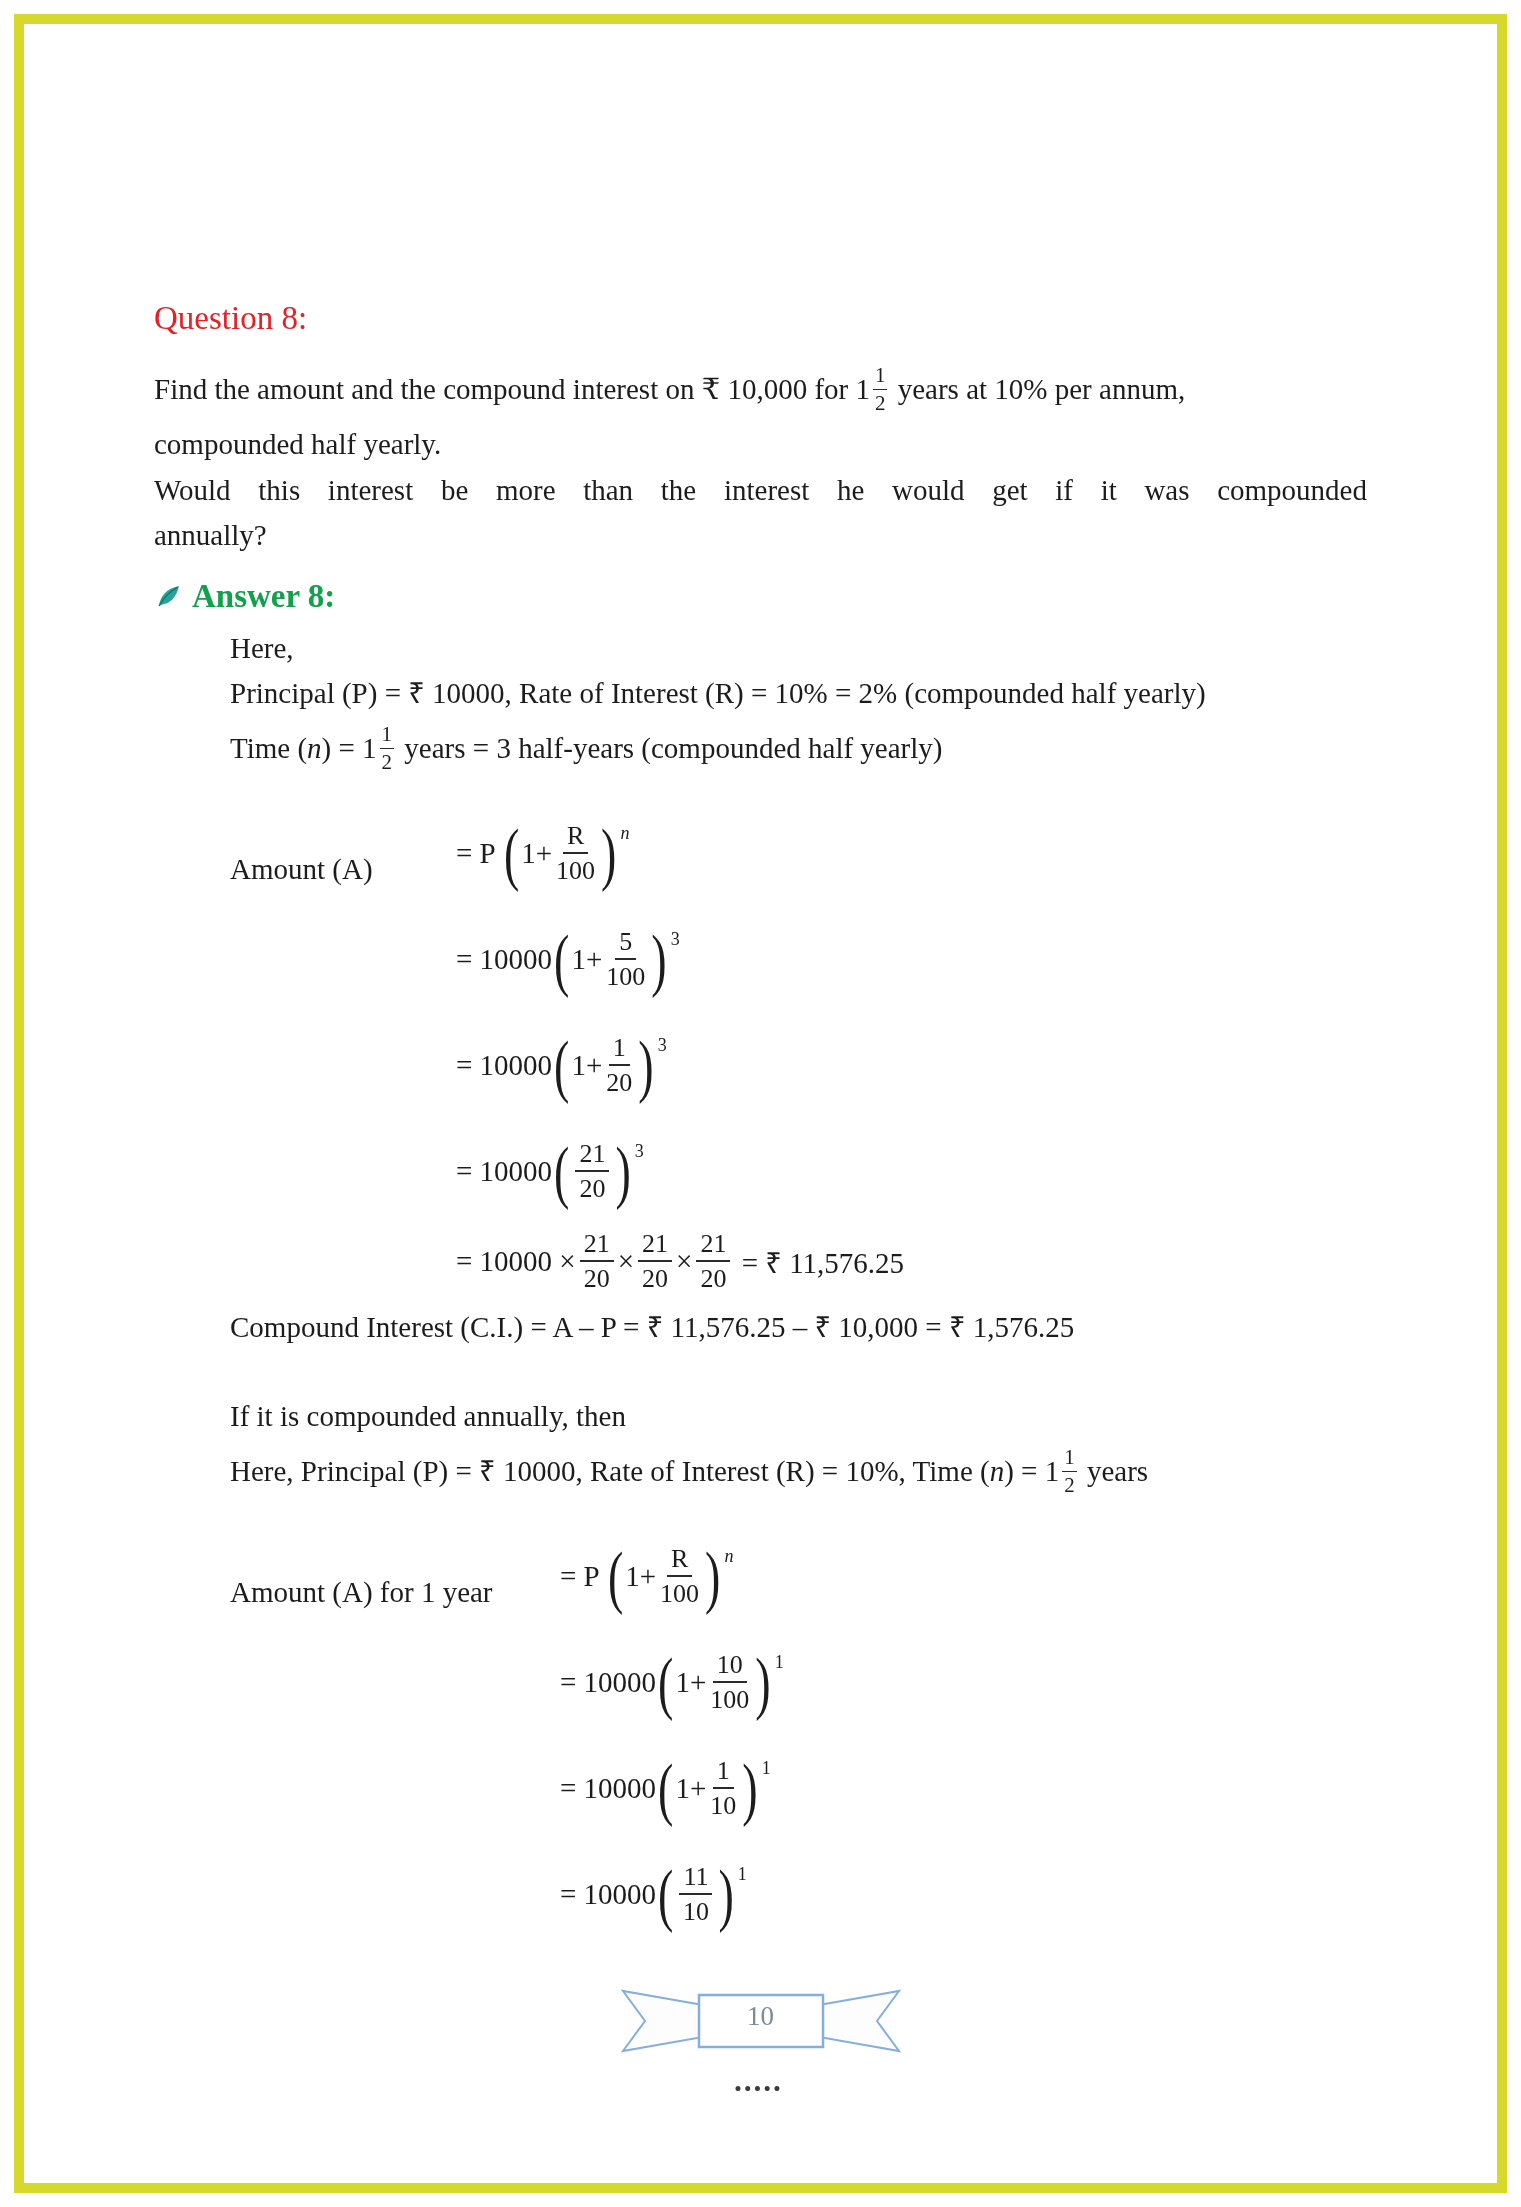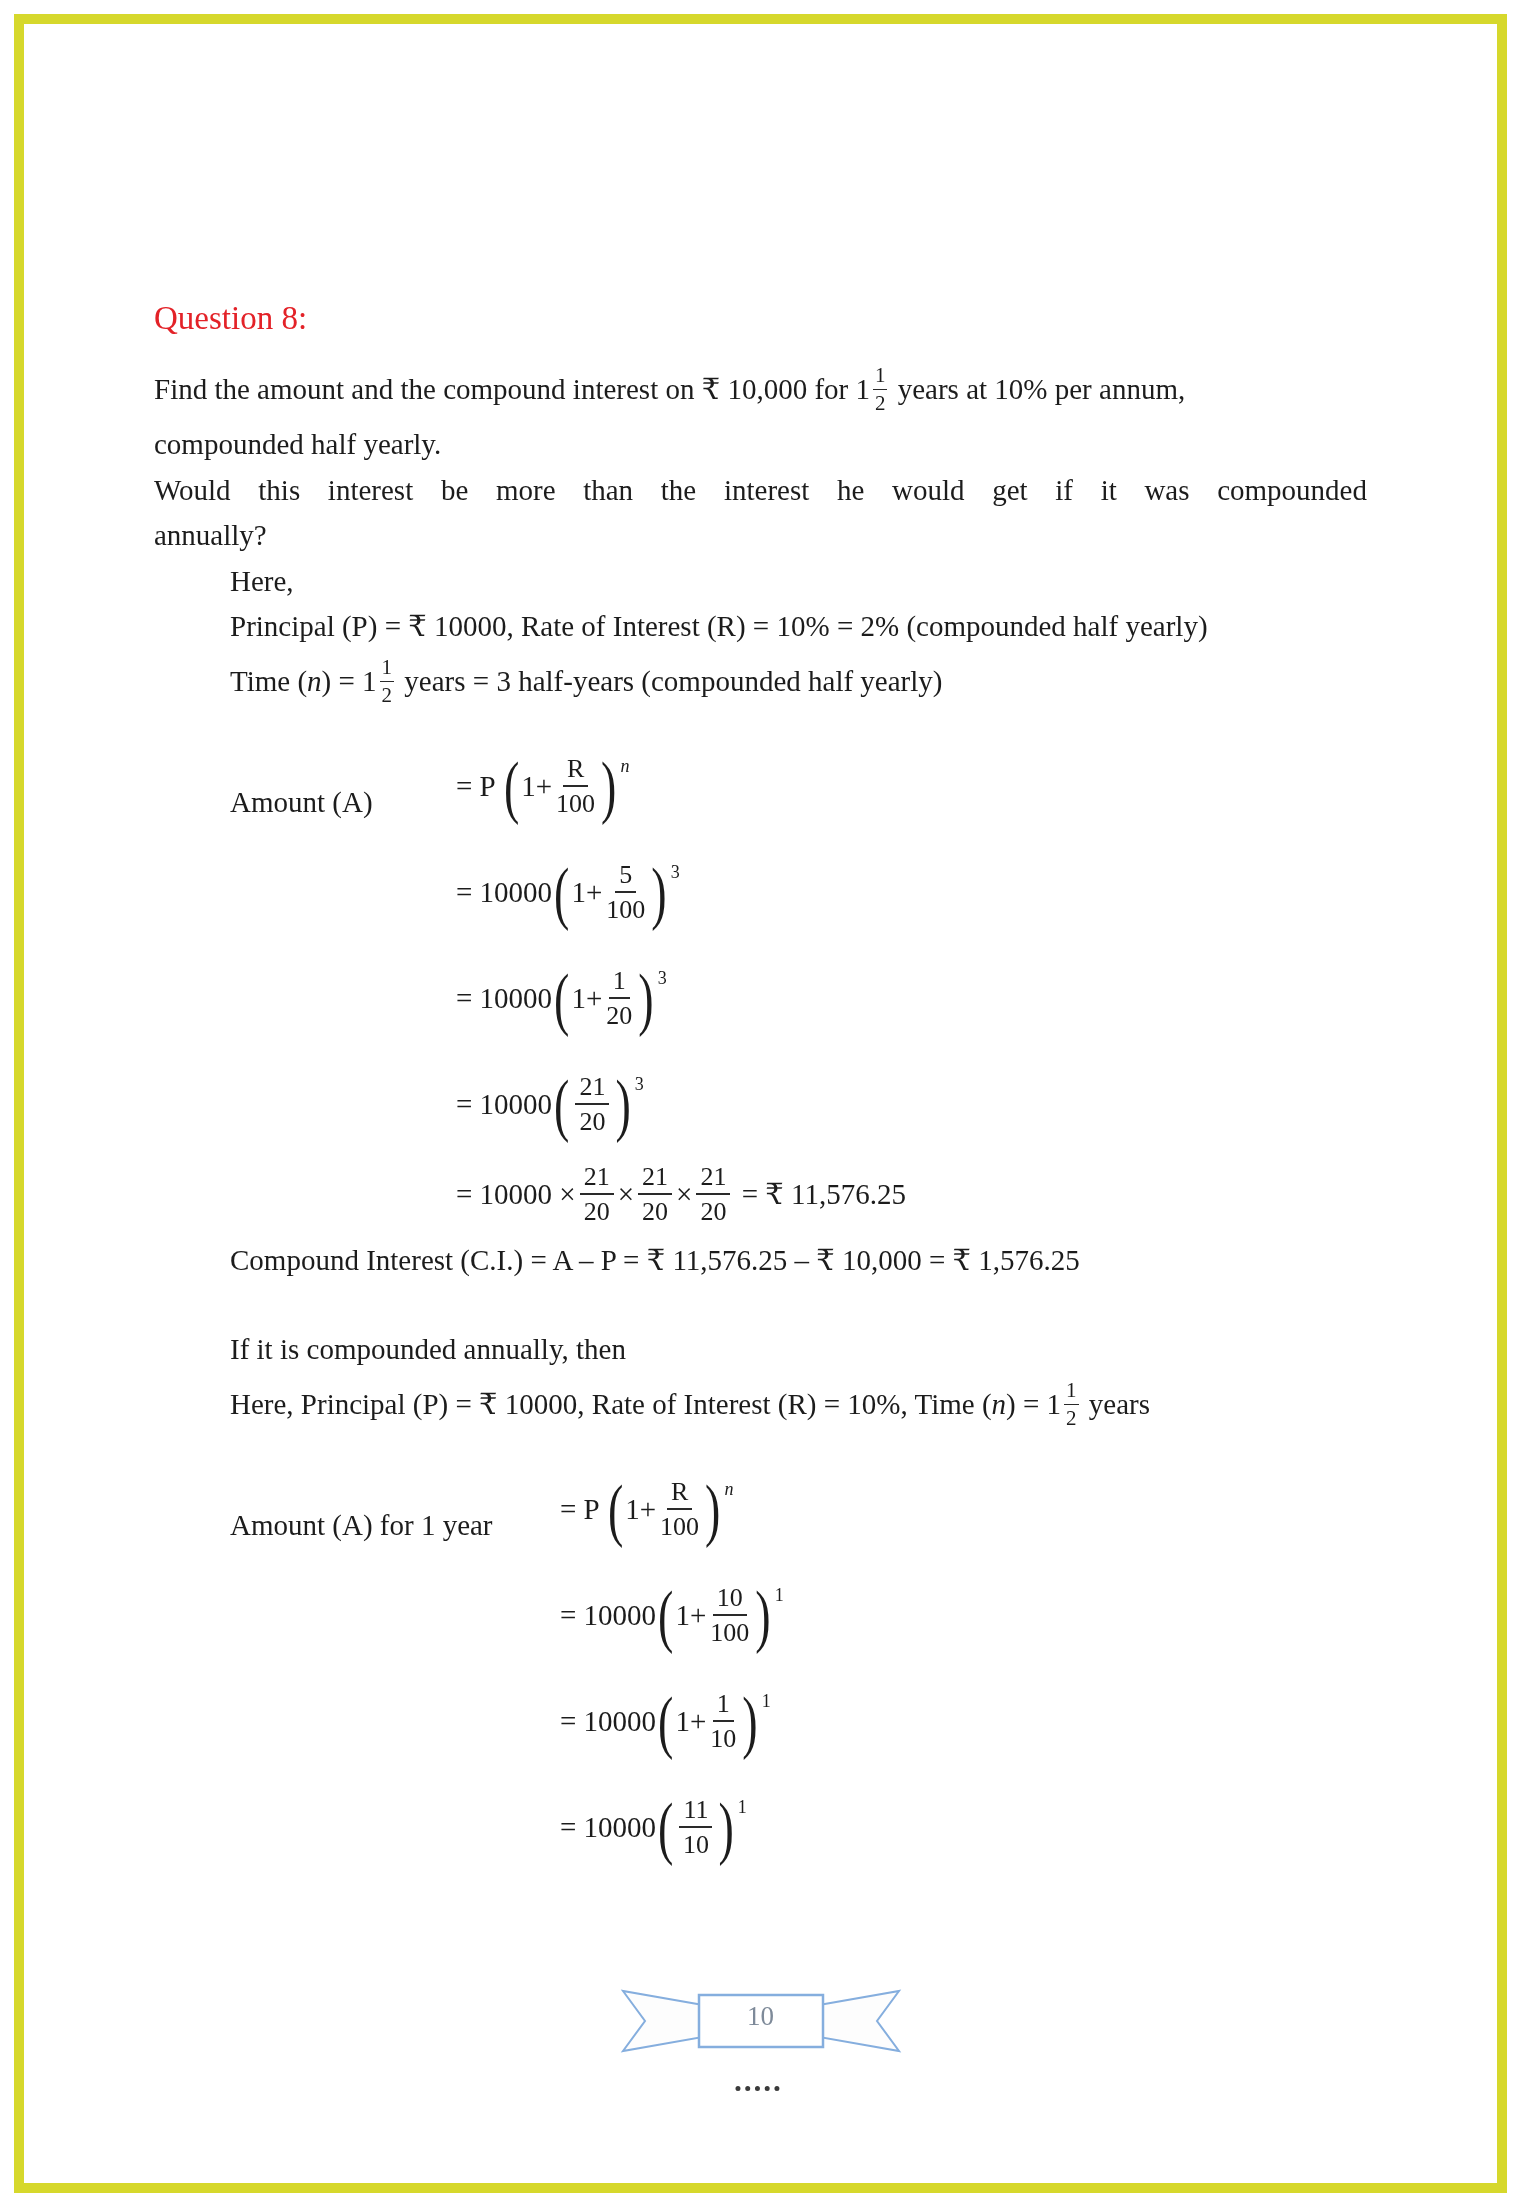--- a/index.html
+++ b/index.html
@@ -10,21 +10,21 @@
   .content{padding:276px 130px 0 130px;}
 
   .q-title{font-size:33px;font-weight:normal;color:#e32228;margin:0 0 22px 0;}
   .line{font-size:29px;line-height:1.5;margin:0 0 2px 0;}
   .justify-full{text-align:justify;text-align-last:justify;}
 
   .ans-head{display:flex;align-items:center;gap:8px;margin:20px 0 12px 0;}
   .a-title{font-size:33px;font-weight:bold;color:#13a04d;}
   .ans-icon{display:inline-flex;align-items:center;}
 
-  .answer{padding-left:76px;}
+  .answer{padding-left:76px;font-family:Liberation Serif, serif;}
 
   .rich{display:flex;align-items:center;min-height:62px;}
   .rich .t{white-space:pre;}
   .it{font-style:italic;}
 
   .frac{display:inline-flex;flex-direction:column;align-items:center;line-height:1.12;
         font-size:26px;margin:0 4px;}
   .frac .num{border-bottom:2px solid #2a2a2a;padding:0 4px 2px 4px;text-align:center;}
   .frac .den{padding-top:2px;text-align:center;}
   .rich .frac{font-size:21px;margin:0 3px;}
@@ -67,20 +67,29 @@
           <span class="frac">
             <span class="num">1</span>
             <span class="den">2</span>
           </span>
           <span class="t"> years at 10% per annum,</span>
         </div>
       <div class="line">compounded half yearly.</div>
       <div class="line justify-full">Would this interest be more than the interest he would get if it was compounded</div>
       <div class="line">annually?</div>
 
+      <div class="ans-head">
+        <span class="ans-icon">
+          <svg width="30" height="30" viewBox="0 0 24 24" aria-hidden="true">
+            <path d="M4 20C5 12 10 6 20 4c-2 9-7 14-14 15l-2 1z" fill="#27a39a"></path>
+            <path d="M4 20C8 13 13 8 19 5" stroke="#0f6e66" stroke-width="1" fill="none"></path>
+          </svg>
+        </span>
+        <span class="a-title">Answer 8:</span>
+      </div>
 
       <div class="answer">
         <div class="line">Here,</div>
         <div class="line">Principal (P) = ₹ 10000, Rate of Interest (R) = 10% = 2% (compounded half yearly)</div>
         <div class="line rich">
             <span class="t">Time (</span>
             <span class="it t">n</span>
             <span class="t">) = 1</span>
             <span class="frac">
               <span class="num">1</span>

